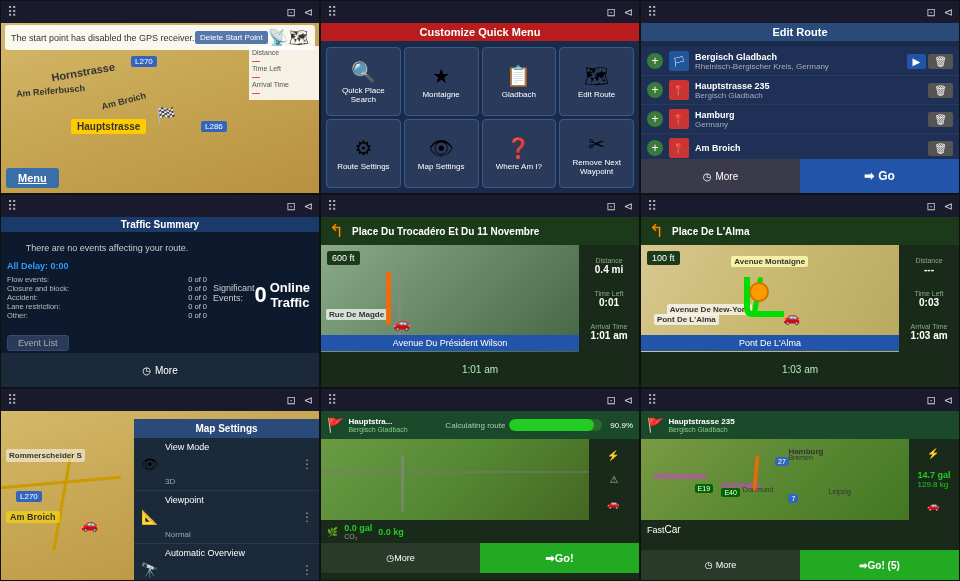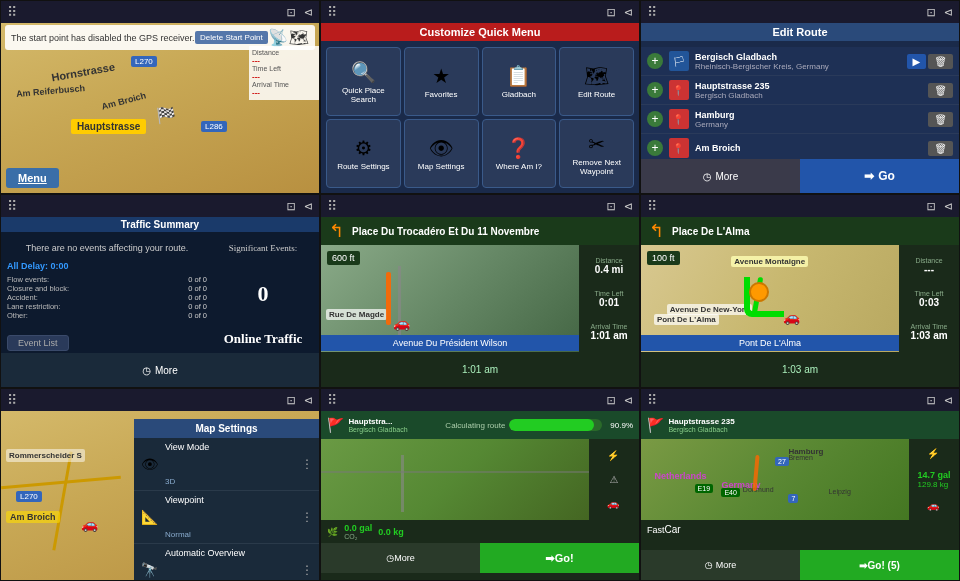--- a/index.html
+++ b/index.html
@@ -217,21 +217,21 @@
     .ts-left .ts-no-events {
       color: #ccc; font-size: 9px; text-align: center;
       margin-bottom: 8px;
     }
     .ts-delay { color: #5599ff; font-size: 9px; font-weight: bold; margin-bottom: 4px; }
     .ts-delay span { color: #3399ff; }
     .ts-rows { font-size: 7.5px; color: #aaa; }
     .ts-rows div { display: flex; justify-content: space-between; }
     .ts-rows .row-key { color: #bbb; }
     .ts-rows .row-val { color: #ccc; }
-    .ts-right { width: 100px; display: flex; flex-direction: column; align-items: center; justify-content: space-between; font-family: Liberation Serif, serif; }
+    .ts-right { width: 100px; display: flex; align-items: center; justify-content: flex-start; }
     .ts-sig { color: #ccc; font-size: 9px; margin-bottom: 4px; }
     .ts-sig-num { color: white; font-size: 22px; font-weight: bold; }
     .ts-online { color: white; font-size: 13px; font-weight: bold; text-align: center; }
     .ts-event-btn {
       position: absolute; bottom: 36px; left: 6px;
       background: #2a3a5a; color: #aaa;
       border: 1px solid #3a4a6a; border-radius: 3px;
       font-size: 9px; padding: 2px 10px; cursor: pointer;
     }
     .cell-4 .ts-footer {
@@ -503,21 +503,21 @@
       </div>
     </div>
     <div class="qm-title">Customize Quick Menu</div>
     <div class="qm-grid">
       <div class="qm-item">
         <span class="qm-icon">🔍</span>
         <span class="qm-label">Quick Place Search</span>
       </div>
       <div class="qm-item">
         <span class="qm-icon">★</span>
-        <span class="qm-label">Favorites</span>
+        <span class="qm-label">Montaigne</span>
       </div>
       <div class="qm-item">
         <span class="qm-icon">📋</span>
         <span class="qm-label">Gladbach</span>
       </div>
       <div class="qm-item">
         <span class="qm-icon">🗺</span>
         <span class="qm-label">Edit Route</span>
       </div>
       <div class="qm-item">

